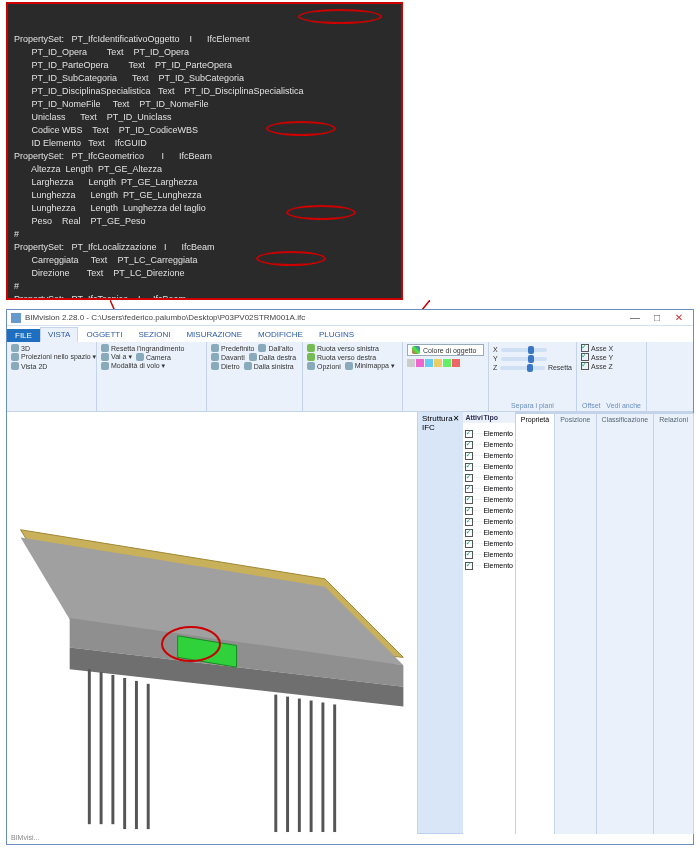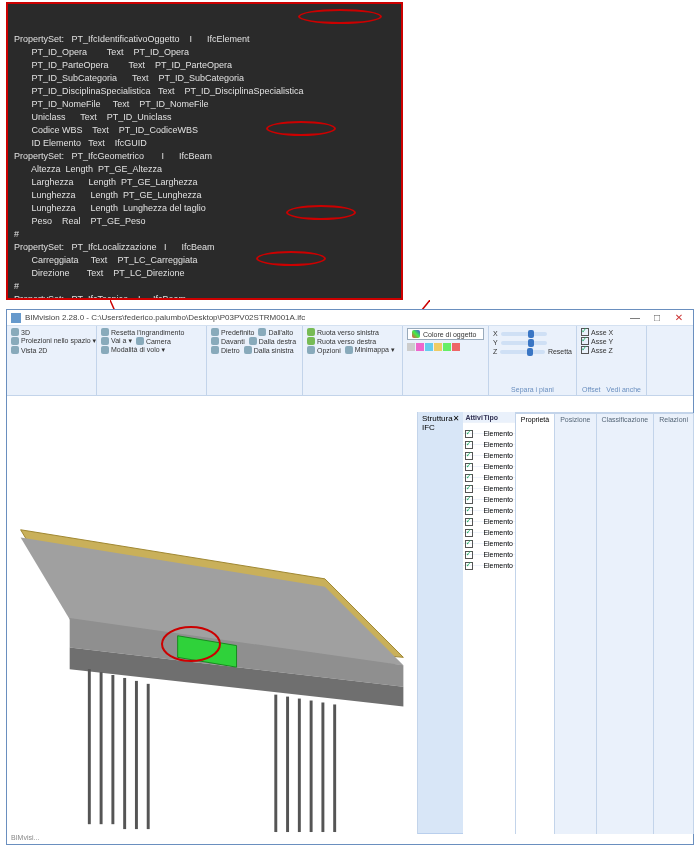--- a/index.html
+++ b/index.html
@@ -97,20 +97,29 @@
 <div class="bimwin">
   <div class="titlebar">
     <span class="icon"></span>
     <span>BIMvision 2.28.0 - C:\Users\federico.palumbo\Desktop\P03PV02STRM001A.ifc</span>
     <span class="spacer"></span>
     <span class="winbtn">—</span>
     <span class="winbtn">□</span>
     <span class="winbtn close">✕</span>
   </div>
 
+  <div class="ribbon-tabs">
+    <div class="file">FILE</div>
+    <div class="tab active">VISTA</div>
+    <div class="tab">OGGETTI</div>
+    <div class="tab">SEZIONI</div>
+    <div class="tab">MISURAZIONE</div>
+    <div class="tab">MODIFICHE</div>
+    <div class="tab">PLUGINS</div>
+  </div>
 
   <div class="ribbon">
     <div class="rgroup" style="width:90px">
       <div class="opts">
         <div class="item">
             <span class="glyph"></span>
             <span>3D</span>
           </div>
         <div class="item">
             <span class="glyph"></span>

